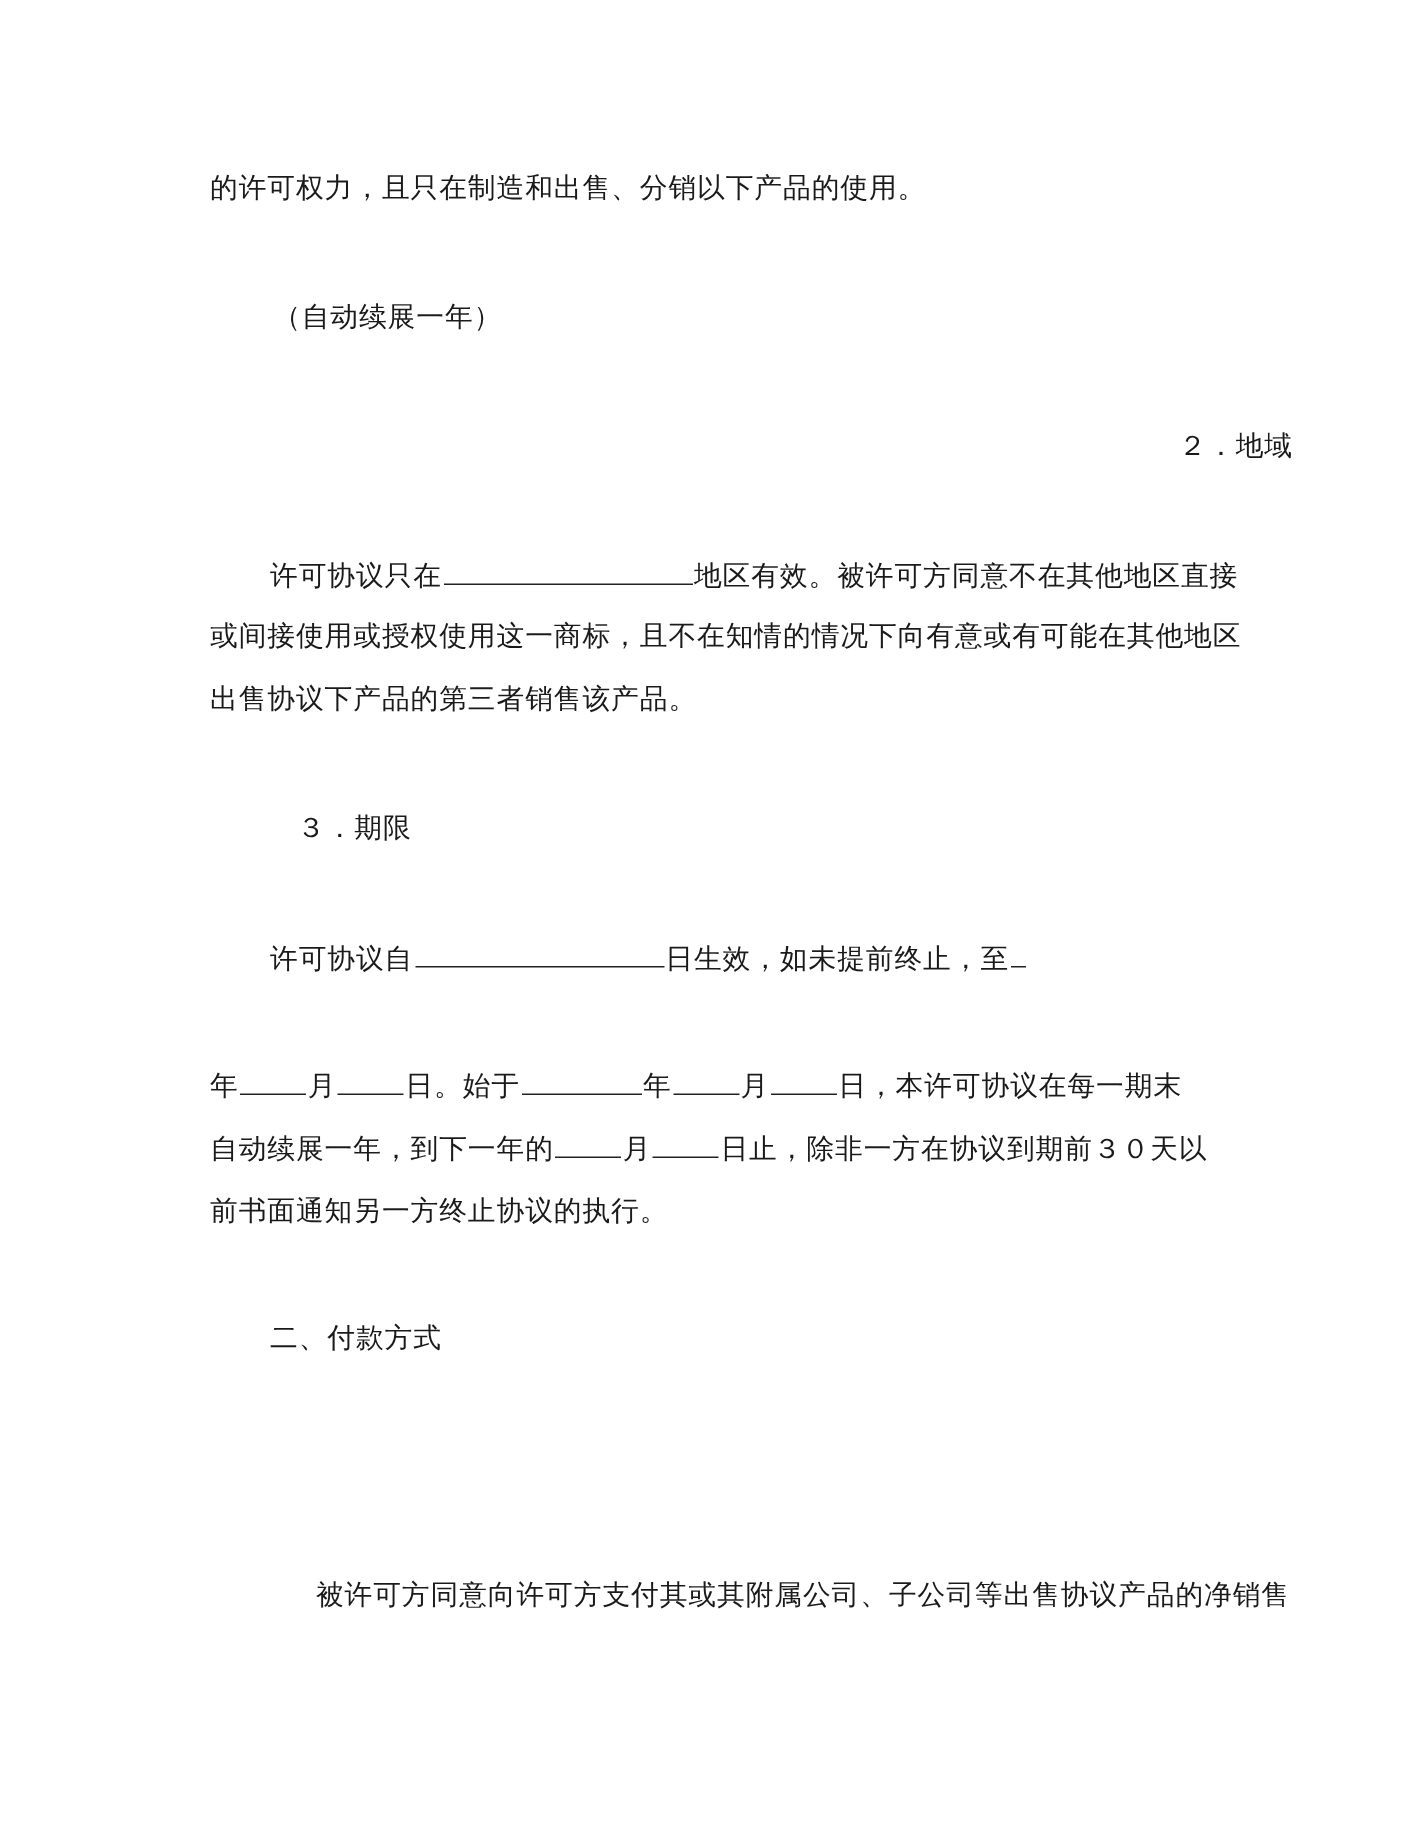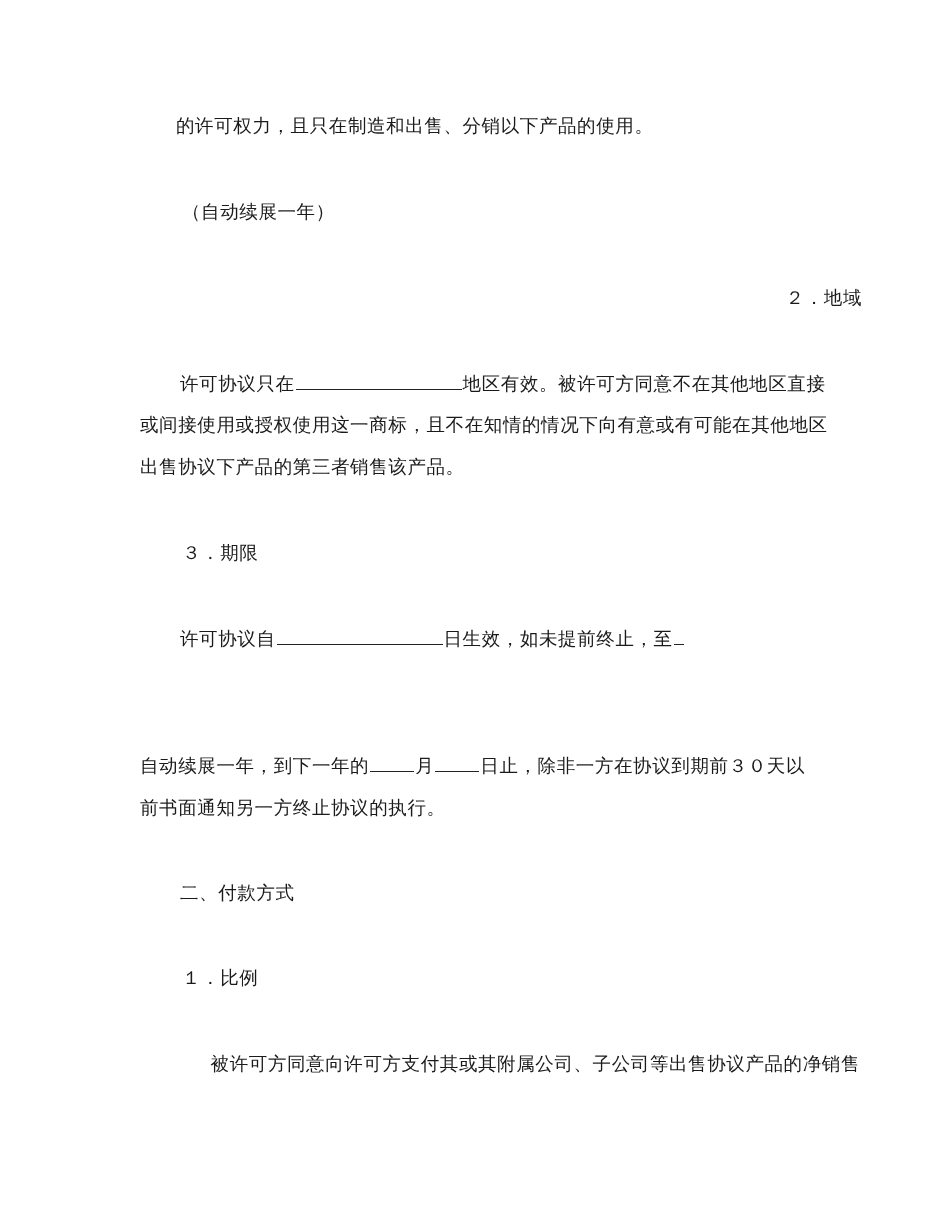--- a/index.html
+++ b/index.html
@@ -45,41 +45,43 @@
     .w166b { width: 166px; }
     .w8 { width: 10px; }
     .w44 { width: 44px; }
     .w80 { width: 80px; }
   </style>
 </head>
 <body>
 
 <div class="page">
 
-  <div class="line" style="top:114px;margin-left:36px;">的许可权力，且只在制造和出售、分销以下产品的使用。</div>
+  <div class="line" style="top:114px;">的许可权力，且只在制造和出售、分销以下产品的使用。</div>
 
   <div class="line indent-h" style="top:200px;">（自动续展一年）</div>
 
   <div class="line indent-h" style="top:286px;text-align:right;">２．地域</div>
 
   <div class="line indent1" style="top:371px;">
     <span>许可协议只在</span><span class="blank w166"></span><span>地区有效。被许可方同意不在其他地区直接</span>
   </div>
   <div class="line" style="top:413px;">或间接使用或授权使用这一商标，且不在知情的情况下向有意或有可能在其他地区</div>
   <div class="line" style="top:455px;">出售协议下产品的第三者销售该产品。</div>
 
-  <div class="line indent-h" style="top:541px;">３．期限</div>
+  <div class="line indent-h" style="top:541px;margin-left:16px;">３．期限</div>
 
   <div class="line indent1" style="top:626px;">
     <span>许可协议自</span><span class="blank w166b"></span><span>日生效，如未提前终止，至</span><span class="blank w8"></span>
+  </div>
+  <div class="line" style="top:711px;">
+    <span>年</span><span class="blank w44"></span><span>月</span><span class="blank w44"></span><span>日。始于</span><span class="blank w80"></span><span>年</span><span class="blank w44"></span><span>月</span><span class="blank w44"></span><span>日，本许可协议在每一期末</span>
   </div>
   <div class="line" style="top:753px;">
     <span>自动续展一年，到下一年的</span><span class="blank w44"></span><span>月</span><span class="blank w44"></span><span>日止，除非一方在协议到期前３０天以</span>
   </div>
   <div class="line" style="top:796px;">前书面通知另一方终止协议的执行。</div>
 
   <div class="line indent1" style="top:881px;">二、付款方式</div>
 
-  <div class="line indent-h" style="top:966px;">１．比例</div>
 
   <div class="line indent1" style="top:1052px;text-align:right;">被许可方同意向许可方支付其或其附属公司、子公司等出售协议产品的净销售</div>
 
 </div>
 
 </body></html>

